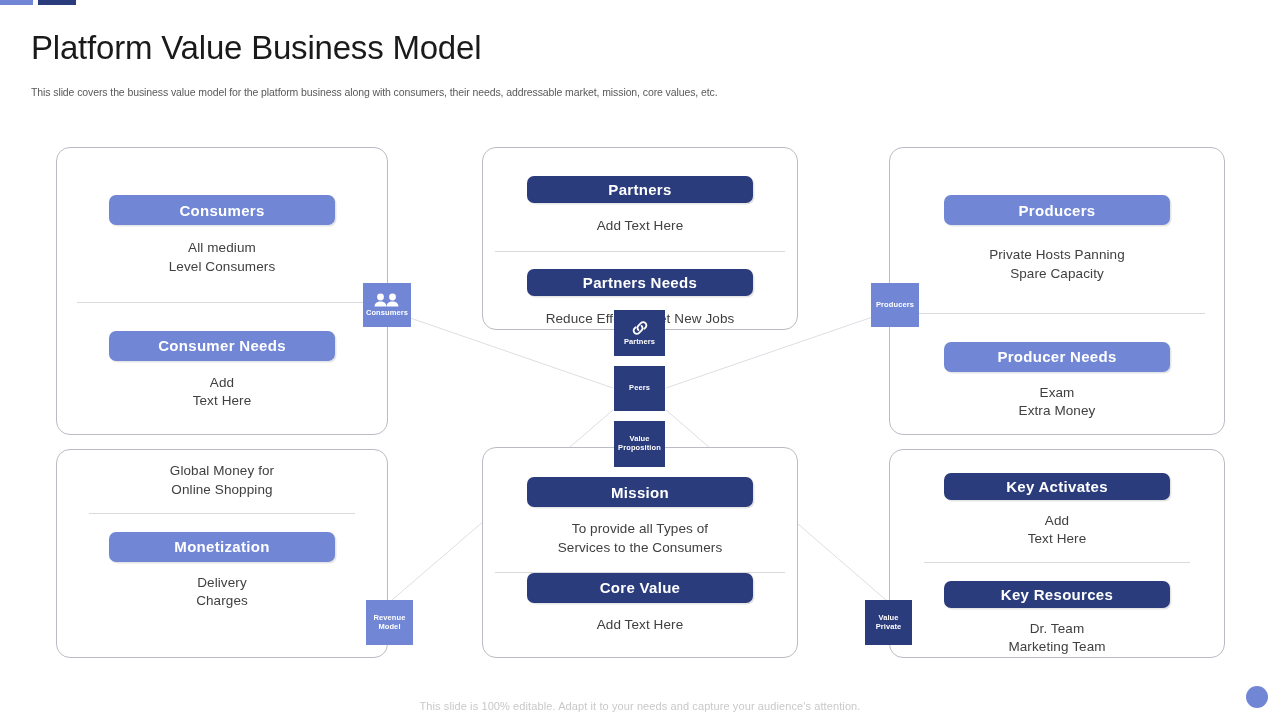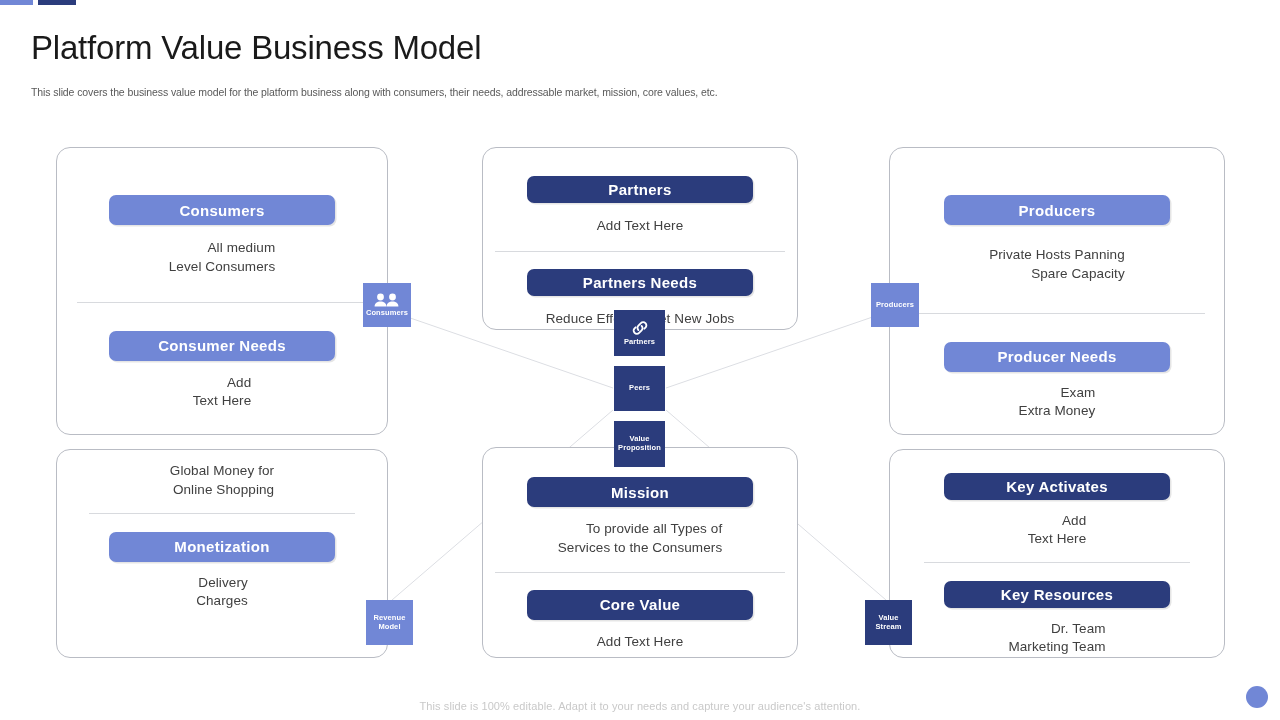--- a/index.html
+++ b/index.html
@@ -87,21 +87,21 @@
     display: flex;
     align-items: center;
     justify-content: center;
     box-shadow: 1.5px 1.5px 0 rgba(0,0,0,0.10);
   }
   .pill-light { background: #7187D6; }
   .pill-dark  { background: #2B3C7C; }
 
   
   .pill-text {
-    text-align: right;
+    text-align: center;
     font-size: 13.5px;
     color: #404040;
     line-height: 1.39;
     letter-spacing: 0.1px;
   }
 
   .divider {
     height: 1px;
     background: #d8dade;
     border: 0;
@@ -255,21 +255,21 @@
 
 <section class="panel panel-bc">
   <div class="pill pill-dark" style="width:226px;height:30px;font-size:15px;margin-top:29px;border-radius:7px;">
     <span>Mission</span>
   </div>
   <div class="pill-text" style="margin-top:13px;">
     <div>To provide all Types of</div>
     <div>Services to the Consumers</div>
   </div>
   <hr class="divider" style="width:290px;margin-top:14px;">
-  <div class="pill pill-dark" style="width:226px;height:30px;font-size:15px;margin-top:17px;">
+  <div class="pill pill-dark" style="width:226px;height:30px;font-size:15px;">
     <span>Core Value</span>
   </div>
   <div class="pill-text" style="margin-top:13px;">
     <div>Add Text Here</div>
   </div>
 </section>
 
 <section class="panel panel-br">
   <div class="pill pill-dark" style="width:226px;height:30px;font-size:15px;margin-top:23px;">
     <span>Key Activates</span>
@@ -321,17 +321,17 @@
   <span>Proposition</span>
 </div>
 
 <div class="badge badge-light" style="left:366px;top:600px;width:47px;height:45px;">
   <span>Revenue</span>
   <span>Model</span>
 </div>
 
 <div class="badge badge-dark" style="left:865px;top:600px;width:47px;height:45px;">
   <span>Value</span>
-  <span>Stream</span>
+  <span>Private</span>
 </div>
 
 <div class="footer-note">This slide is 100% editable. Adapt it to your needs and capture your audience's attention.</div>
 <div class="corner-dot"></div>
 
 </body></html>

